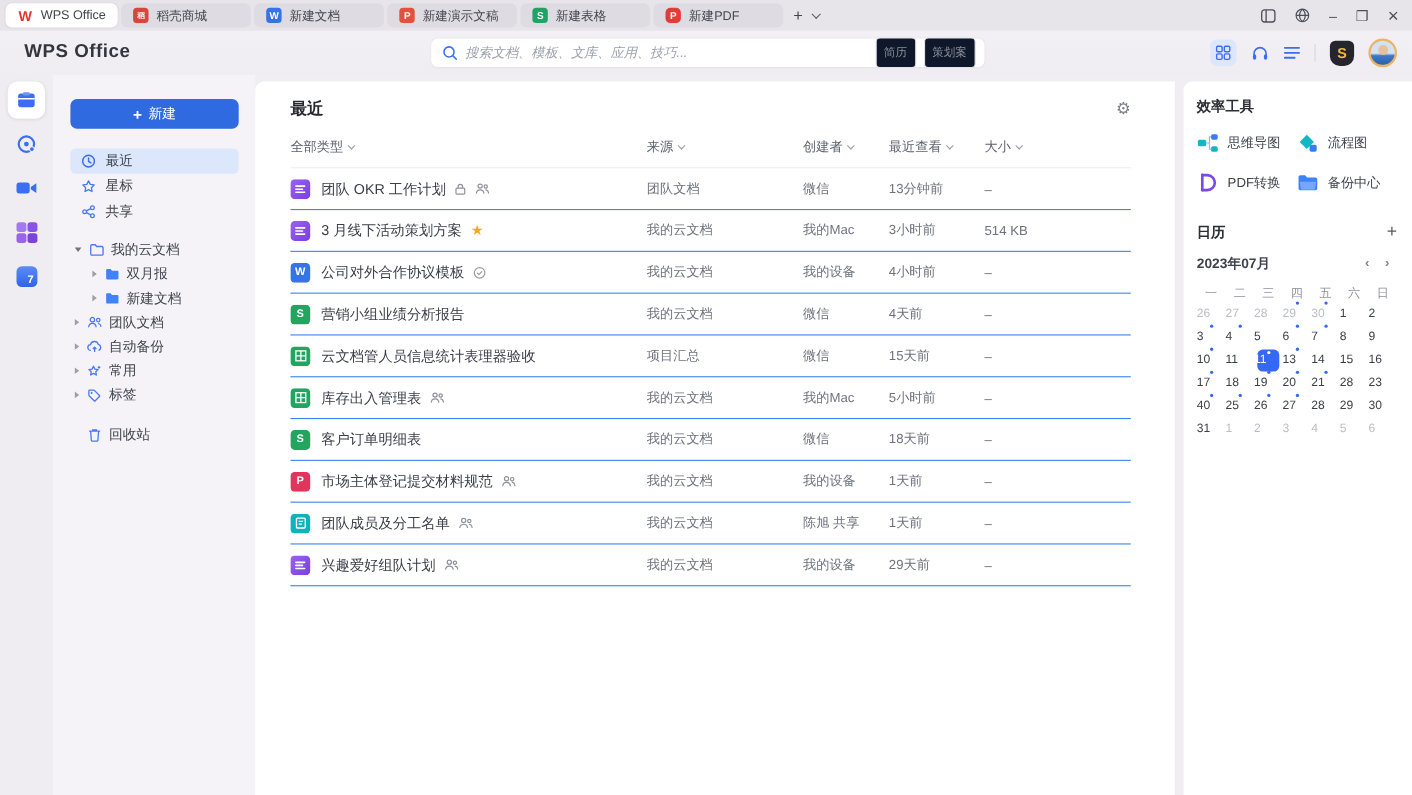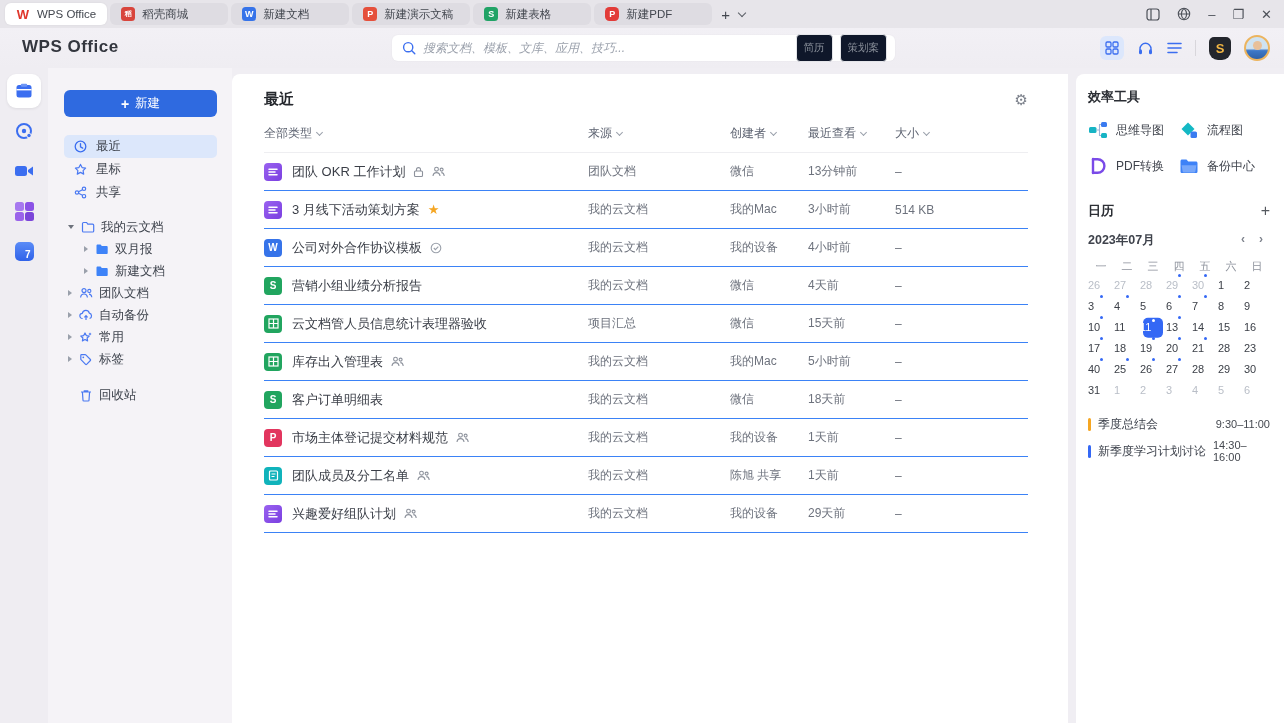--- a/index.html
+++ b/index.html
@@ -743,25 +743,13 @@
         <span>4</span>
       </div>
       <div class="cday muted">
         <span>5</span>
       </div>
       <div class="cday muted">
         <span>6</span>
       </div>
     </div>
 
-  <div class="events">
-    <div class="event">
-      <span class="ebar orange"></span>
-      <span class="etitle">季度总结会</span>
-      <span class="etime">9:30–11:00</span>
-    </div>
-    <div class="event">
-      <span class="ebar blue"></span>
-      <span class="etitle">新季度学习计划讨论</span>
-      <span class="etime">14:30–16:00</span>
-    </div>
-  </div>
 </div>
 
 </body></html>

